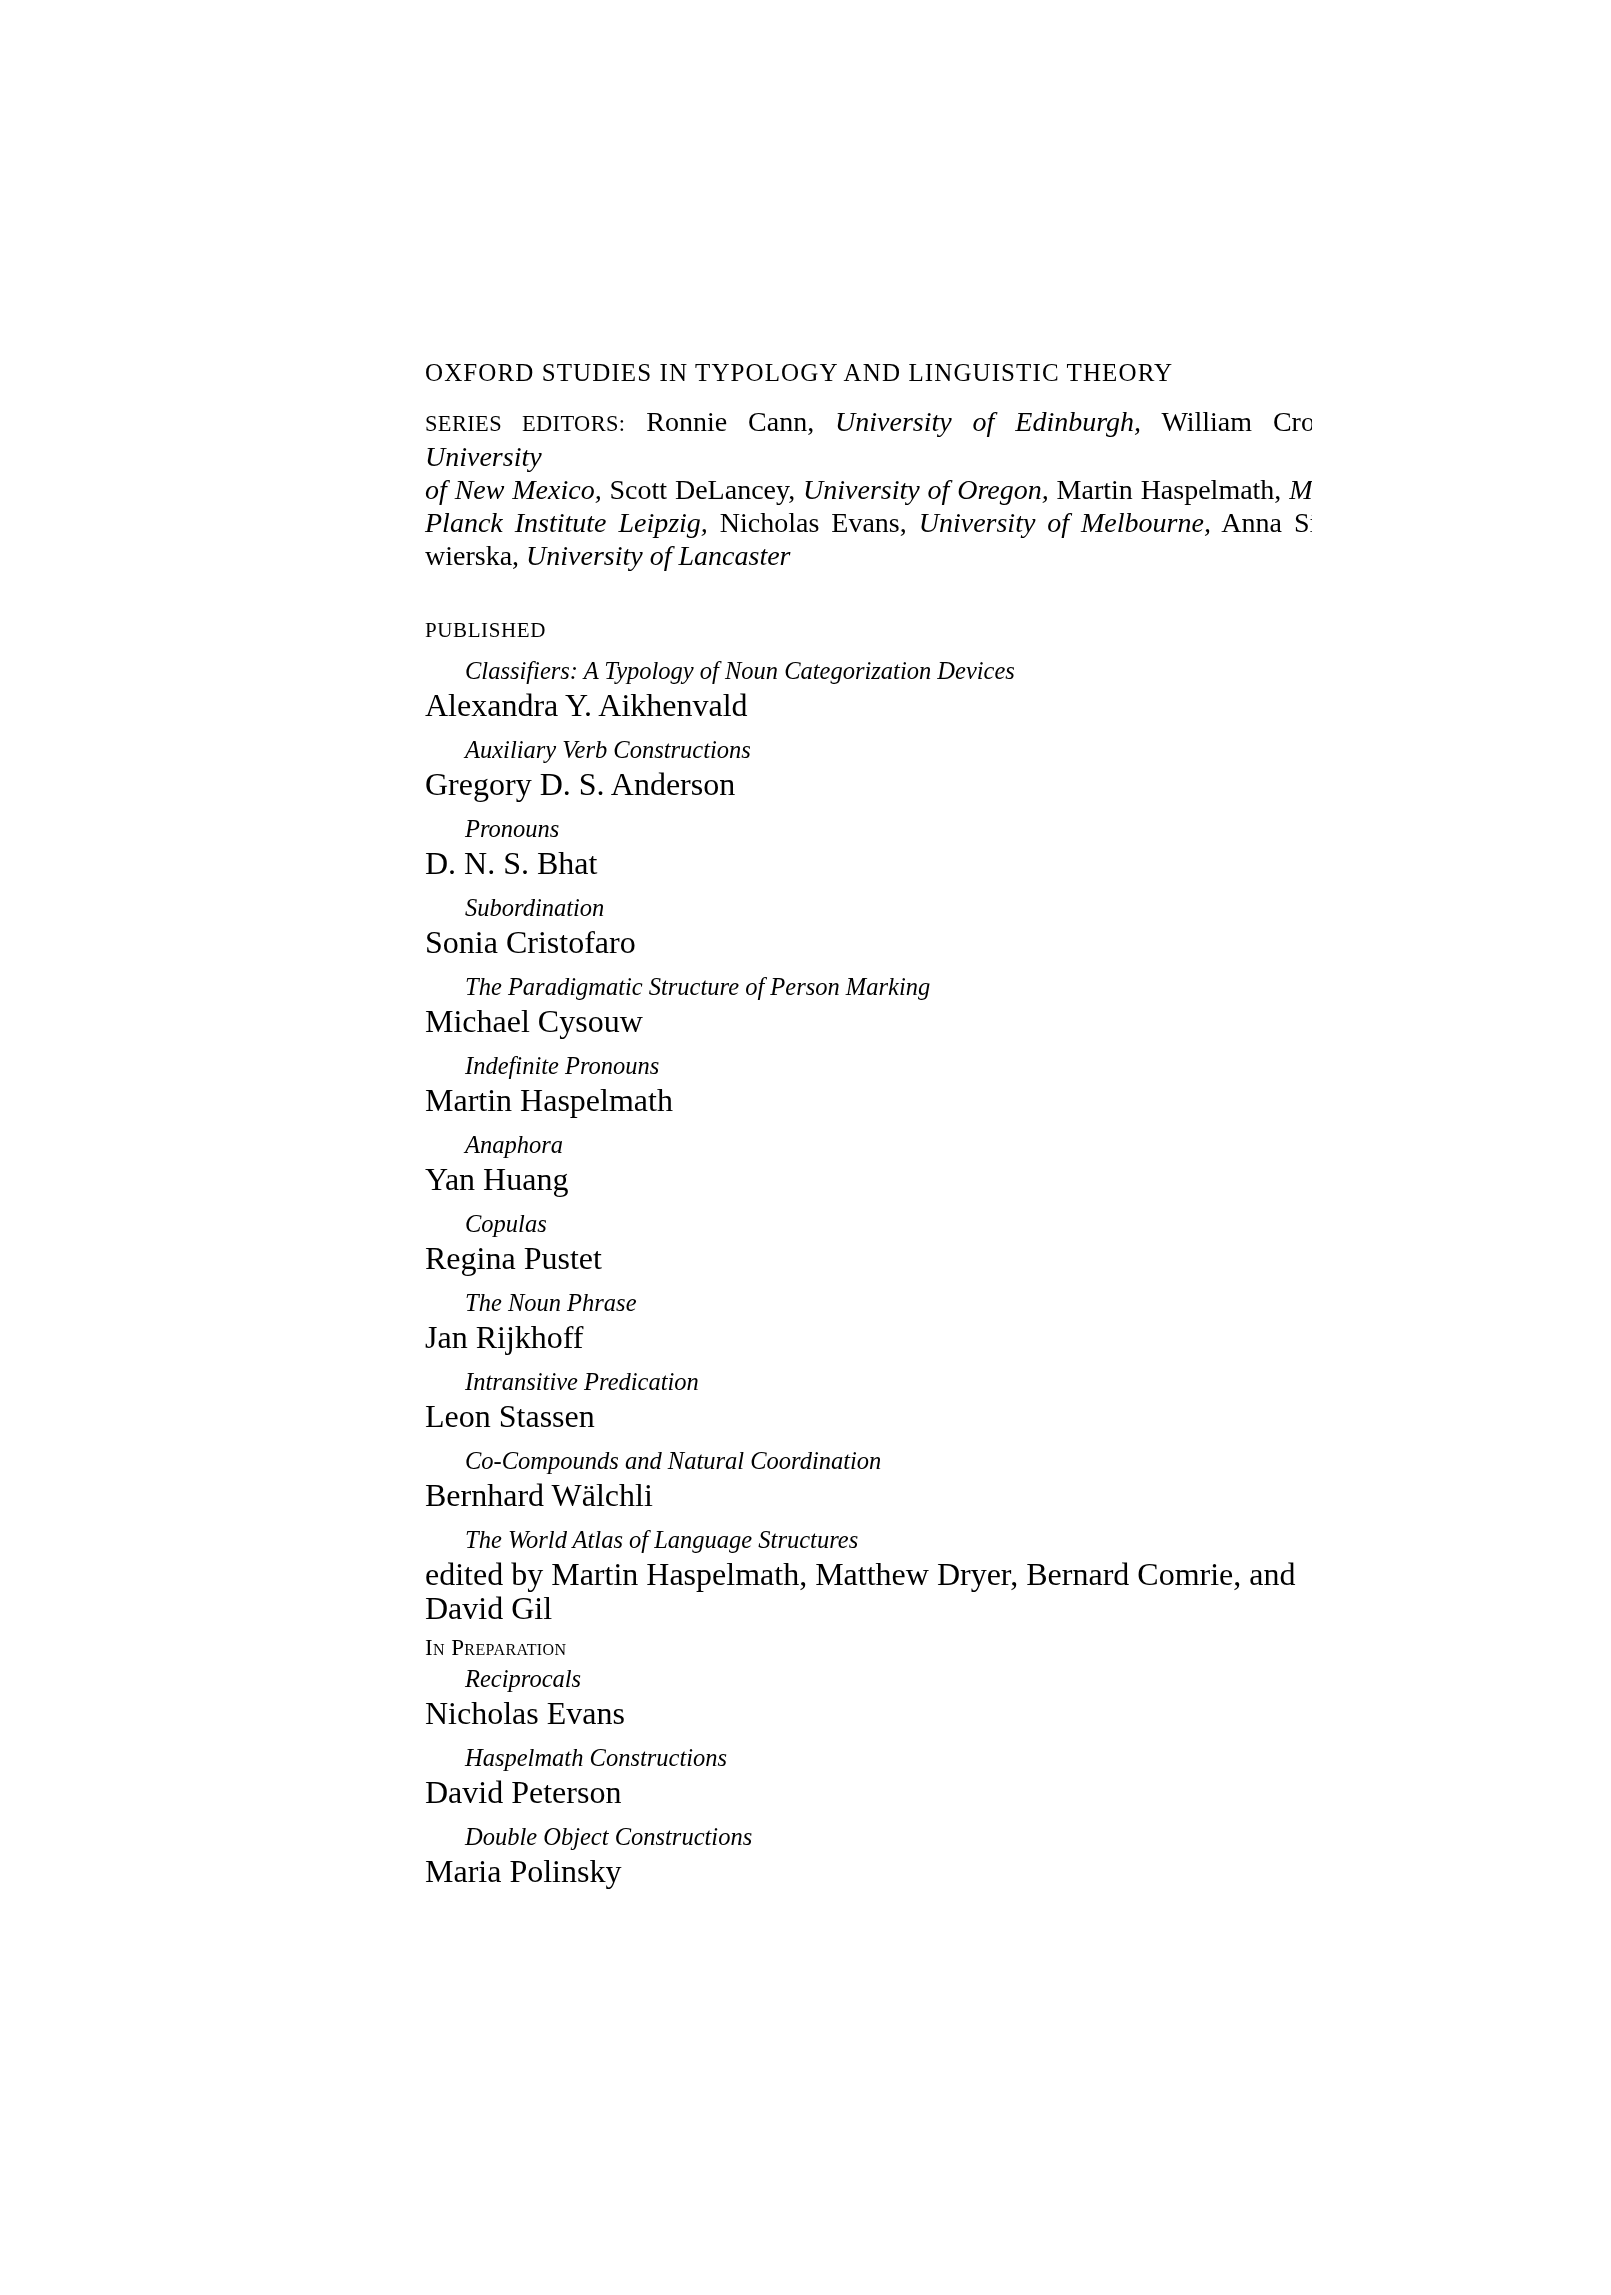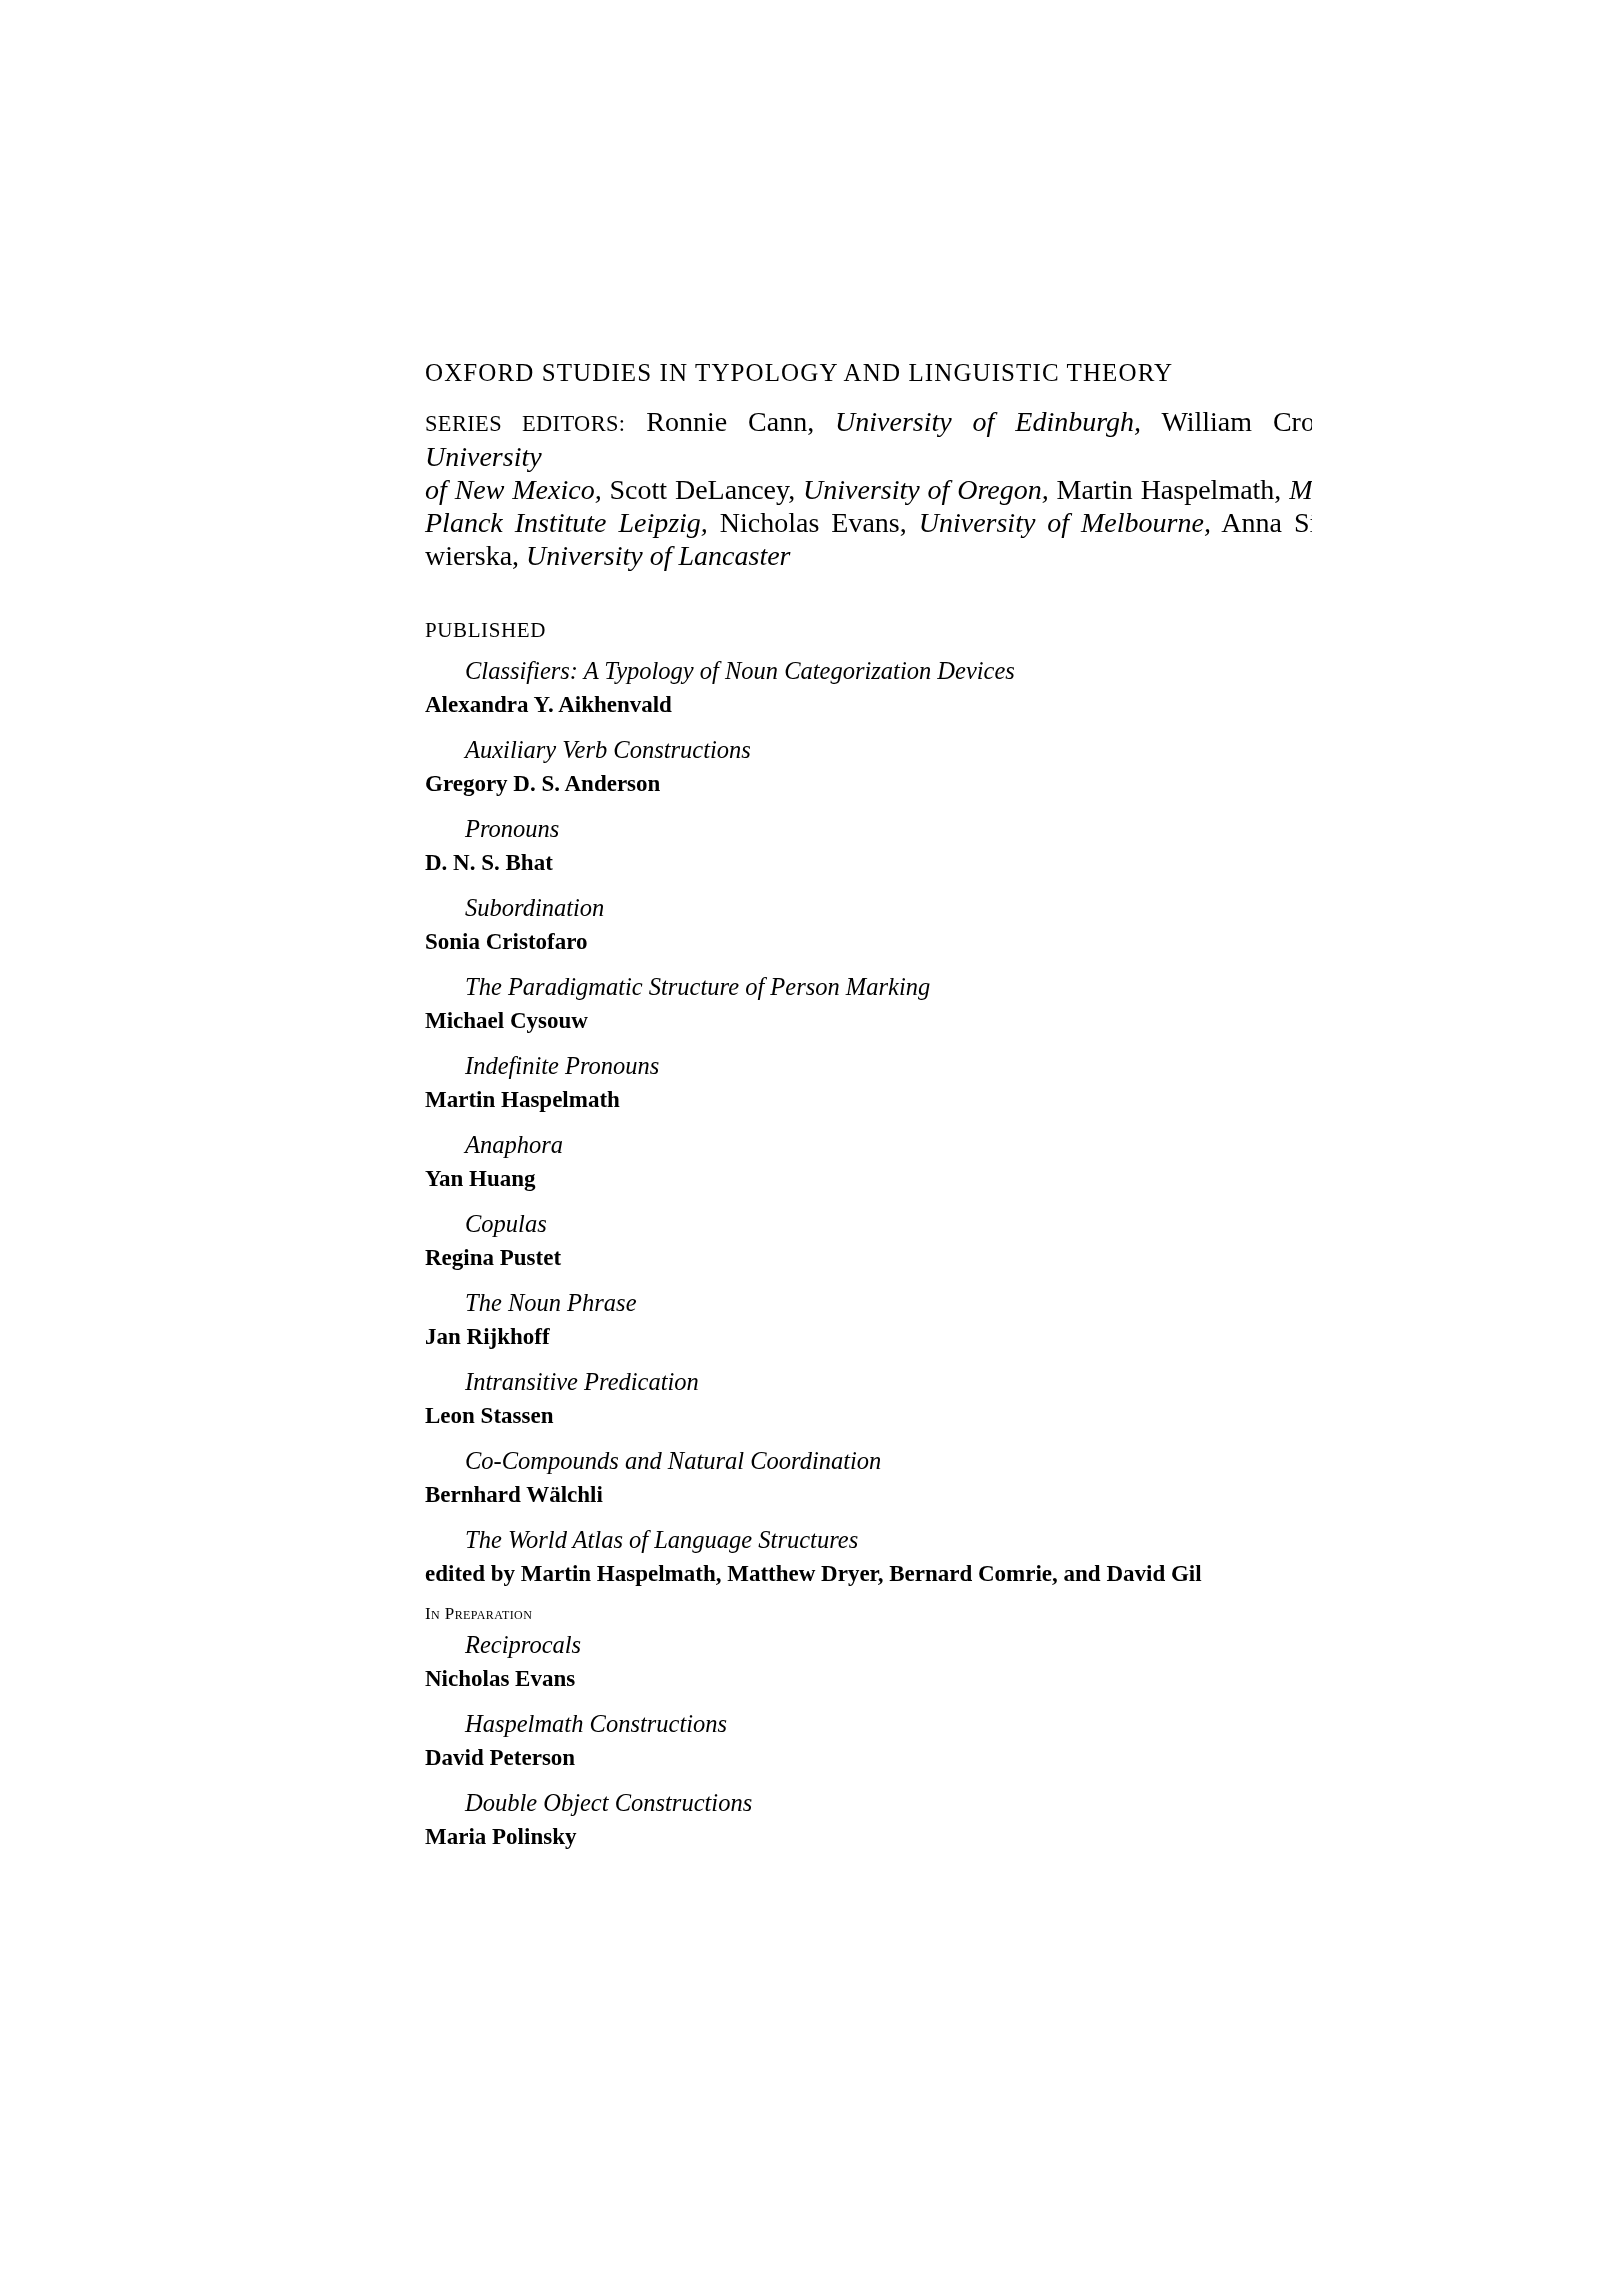--- a/index.html
+++ b/index.html
@@ -58,38 +58,37 @@
     margin: 0 0 12px 0;
   }
   .section-heading.first {
     margin-top: 46px;
   }
   .section-heading.assoc {
     margin-top: 19.3px;
   }
   .section-heading.smallcaps {
     font-variant: small-caps;
-    font-size: 17px;
+    font-size: 23px;
     letter-spacing: 0.4px;
     margin-bottom: 1.5px;
   }
   .entry {
     margin: 0 0 11px 0;
   }
   .entry-title {
     font-style: italic;
     font-size: 24.5px;
     line-height: 34px;
     margin-left: 40px;
   }
   .entry-author {
     font-style: normal;
-    font-size: 23px;
+    font-size: 32px;
     line-height: 34px;
-    font-weight: bold;
   }
 </style>
 </head>
 <body>
 
 <div class="page">
   <div class="content">
 
     <h1 class="series-title">OXFORD STUDIES IN TYPOLOGY AND LINGUISTIC THEORY</h1>
 

